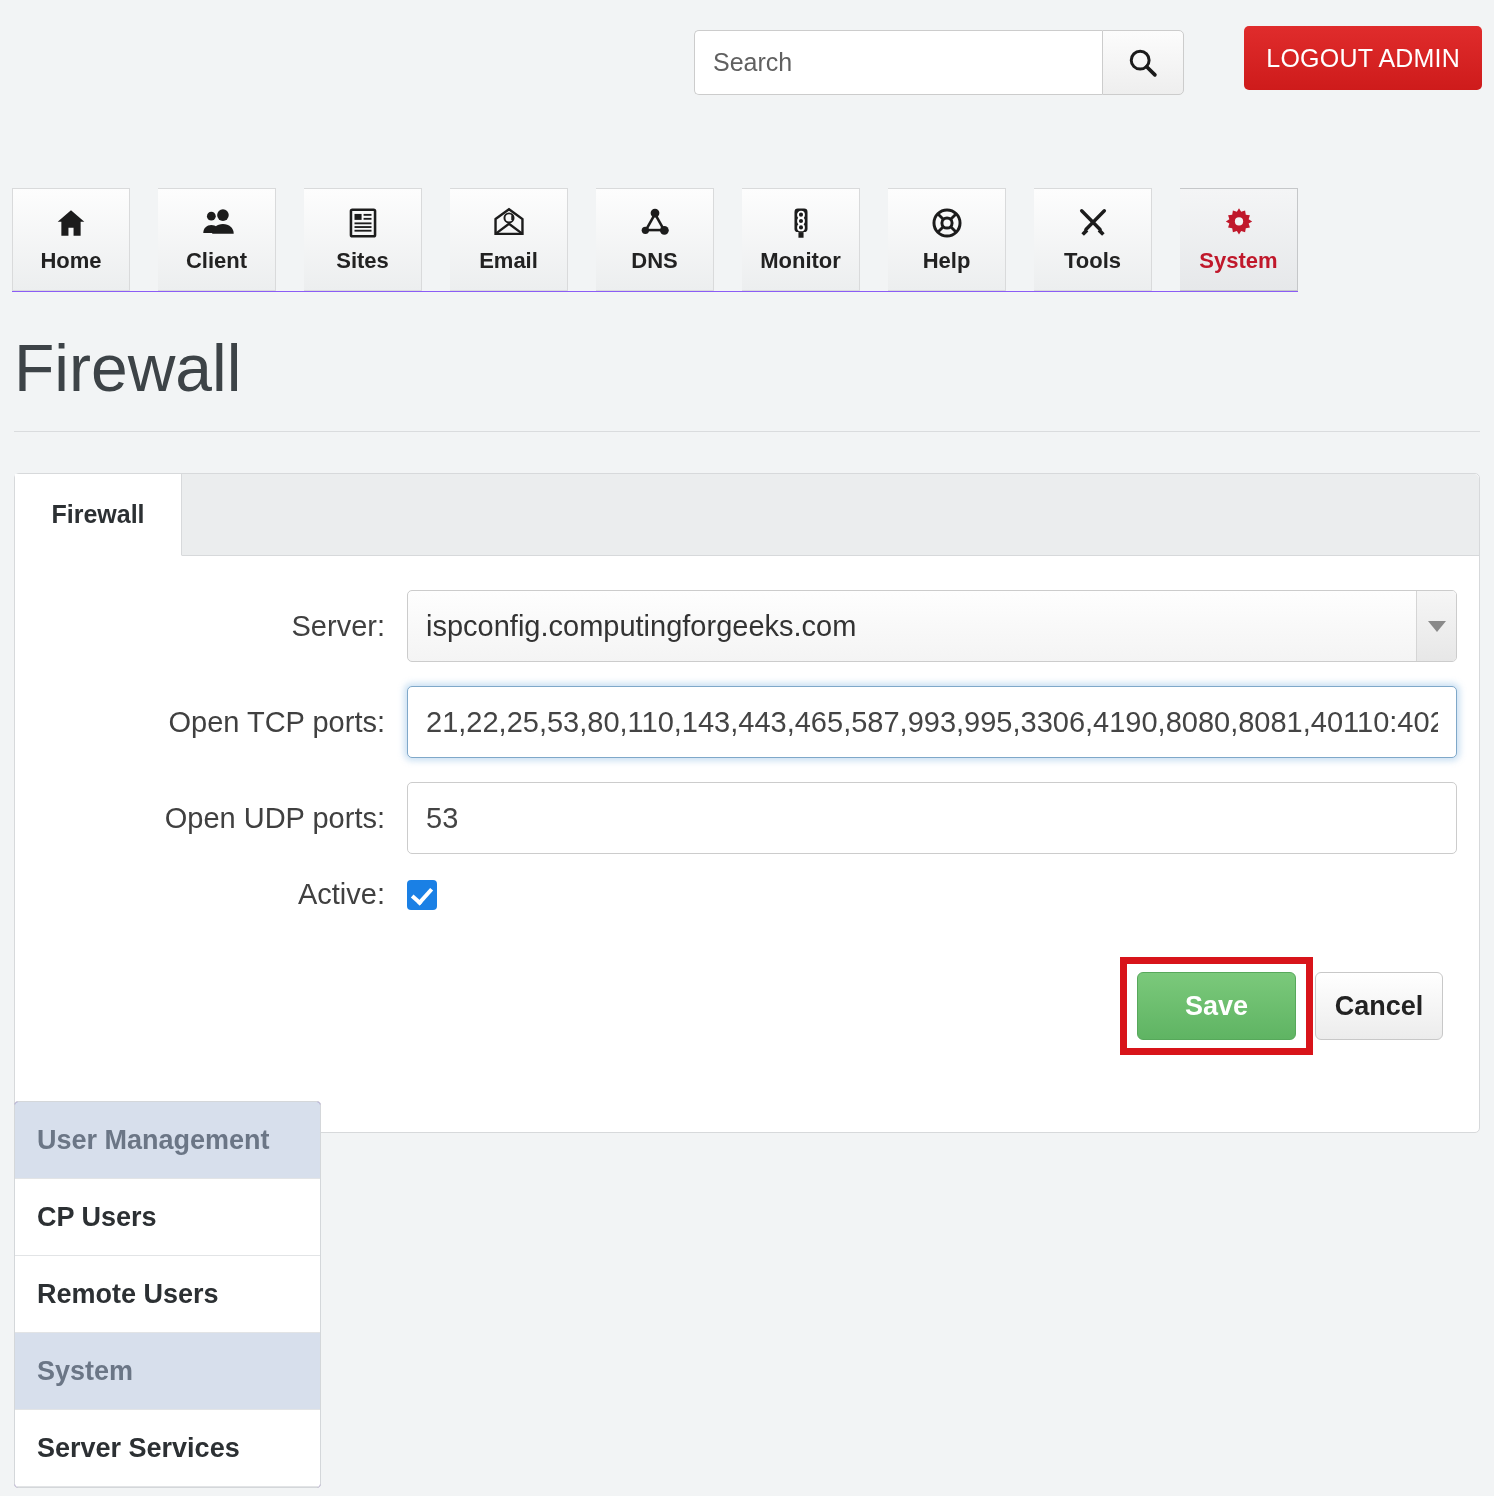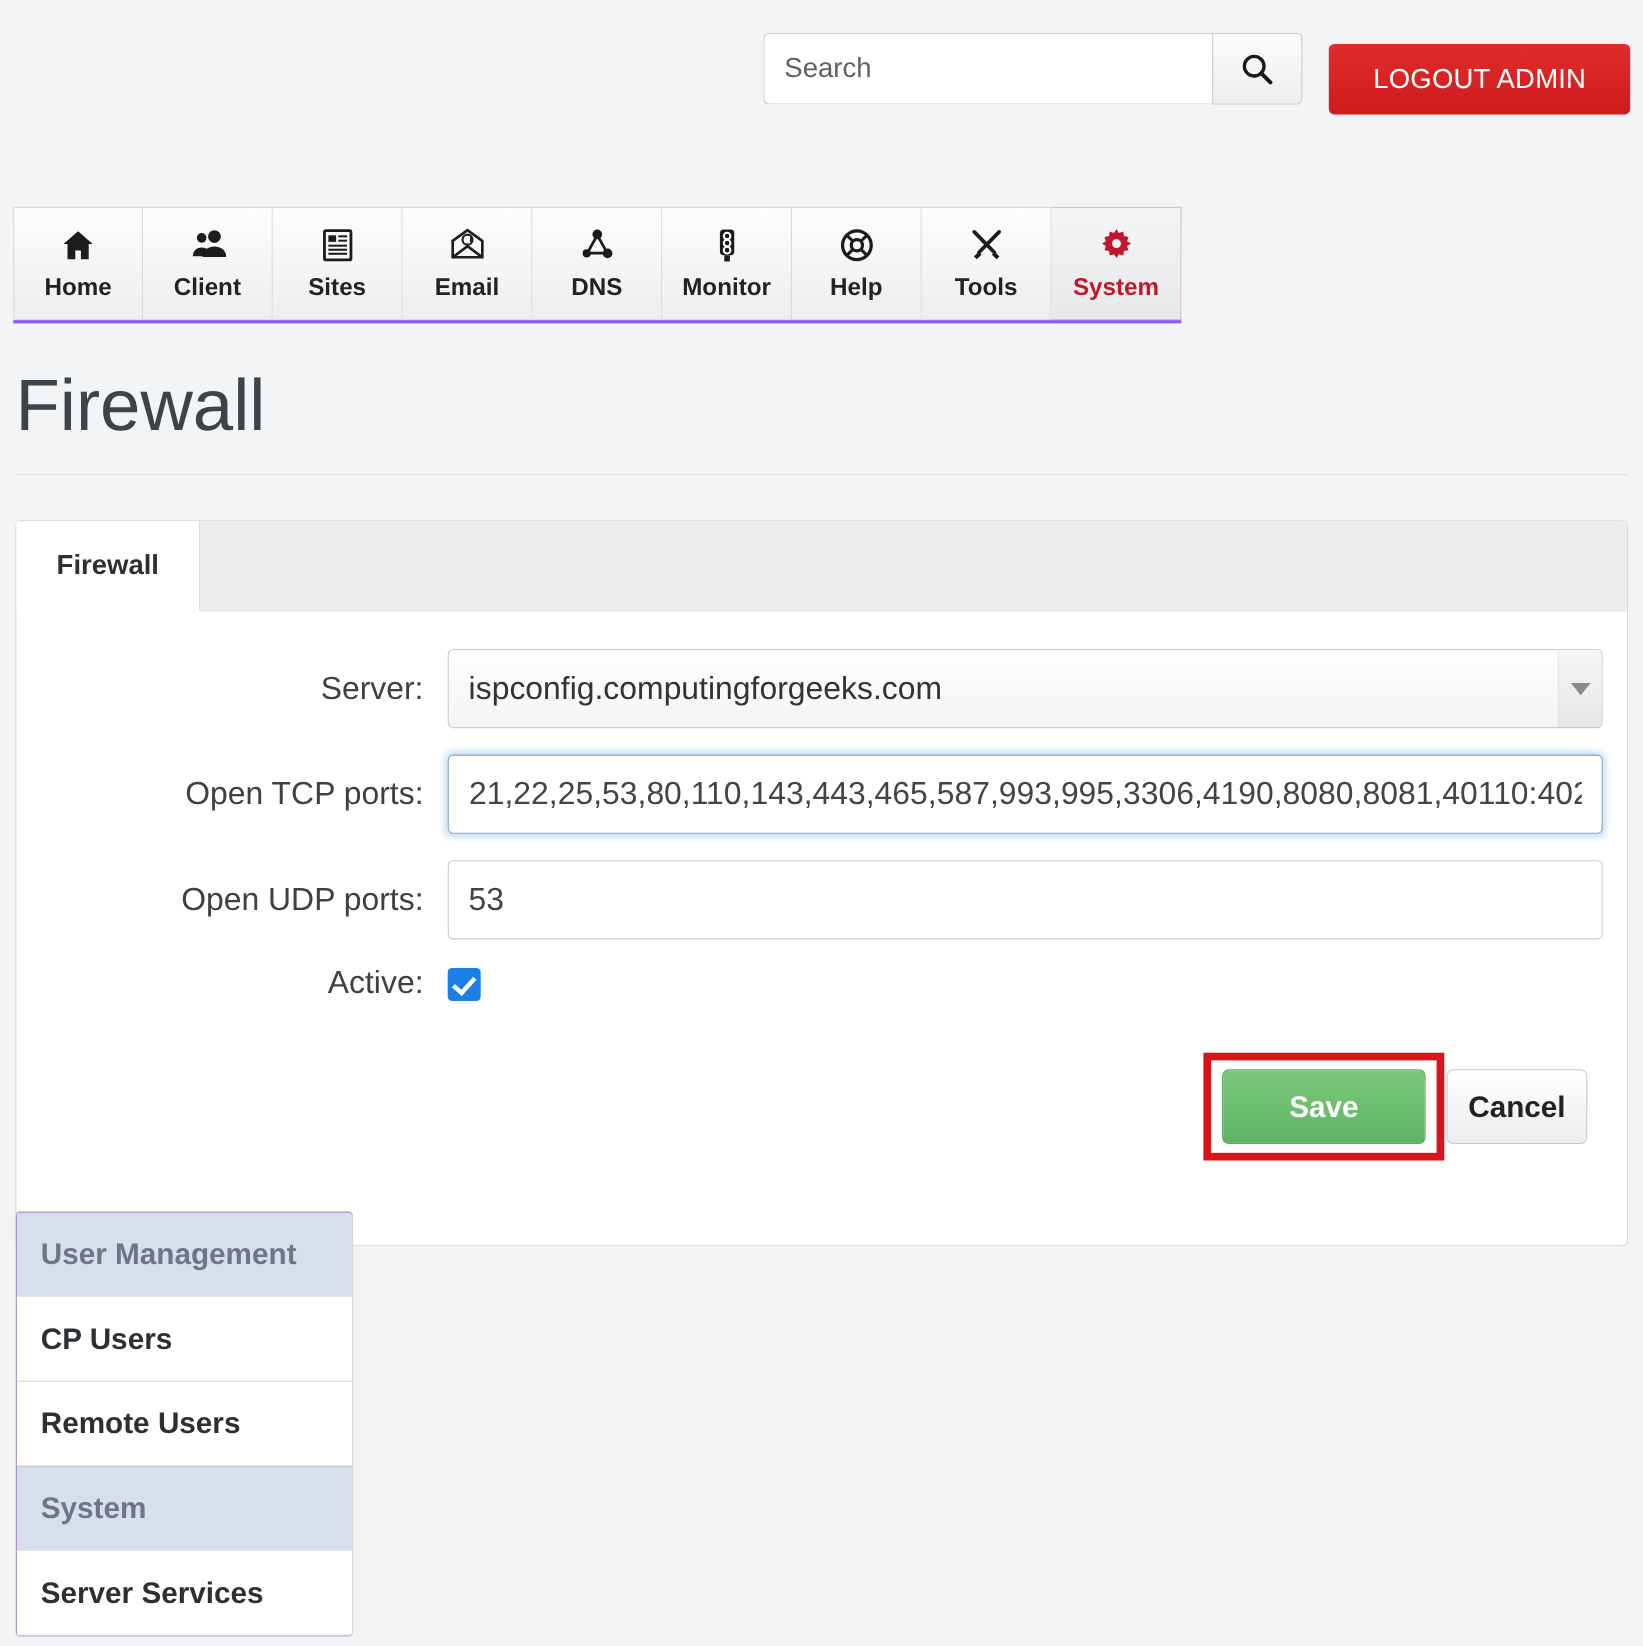--- a/index.html
+++ b/index.html
@@ -40,30 +40,30 @@
     font-size: 25px; color: #555; padding: 0 18px;
     font-family: "Liberation Sans", sans-serif; outline: none;
   }
   .search-input::placeholder { color: #606060; }
   .search-btn {
     width: 82px; border: 1px solid #ccc; border-radius: 0 5px 5px 0;
     background: linear-gradient(#fcfcfc,#eeeeee);
     display: flex; align-items: center; justify-content: center; cursor: pointer;
   }
   .logout-btn {
-    position: absolute; right: 12px; top: 40px;
+    position: absolute; right: 12px; top: 26px;
     background: linear-gradient(#e02c2c,#ce1b1b);
     color: #fff; border: none; border-radius: 5px;
     font-size: 25px; font-family: "Liberation Sans", sans-serif;
-    padding: 0 40px; height: 64px; cursor: pointer; letter-spacing: .2px;
+    padding: 0 22px; height: 64px; cursor: pointer; letter-spacing: .2px;
   }
 
   
   .nav { position: absolute; left: 12px; top: 188px; display: flex;
-         border-bottom: 3px solid #8b5cf6; }
+         border-bottom: 1px solid #8b5cf6; gap: 28px; }
   .nav-item {
     width: 118px; height: 103px;
     background: linear-gradient(#fdfdfd,#eceeef);
     border: 1px solid #d9dadb; border-left: none;
     display: flex; flex-direction: column; align-items: center; justify-content: center;
     cursor: pointer; gap: 8px;
   }
   .nav-item:first-child { border-left: 1px solid #d9dadb; }
   .nav-item.active {
     background: linear-gradient(#f4f5f6,#e6e8ea);
@@ -138,21 +138,21 @@
   }
 
   .btn-row { display: flex; justify-content: flex-end; align-items: center; padding: 22px 36px 0 0; }
   .save-highlight {
     border: 7px solid #d8141a; padding: 8px 10px 8px 10px; display: inline-block;
     margin-right: 2px;
   }
   .btn-save {
     background: linear-gradient(#7bc97b,#5fb463);
     border: 1px solid #57a85b; border-radius: 6px; color: #fff;
-    font-size: 27px; font-weight: bold; width: 185px; height: 68px;
+    font-size: 27px; font-weight: bold; width: 159px; height: 68px;
     cursor: pointer; font-family: "Liberation Sans", sans-serif;
   }
   .btn-cancel {
     background: linear-gradient(#ffffff,#ececec);
     border: 1px solid #c8c8c8; border-radius: 6px; color: #222;
     font-size: 27px; font-weight: bold; width: 128px; height: 68px;
     cursor: pointer; font-family: "Liberation Sans", sans-serif;
   }
 
   

